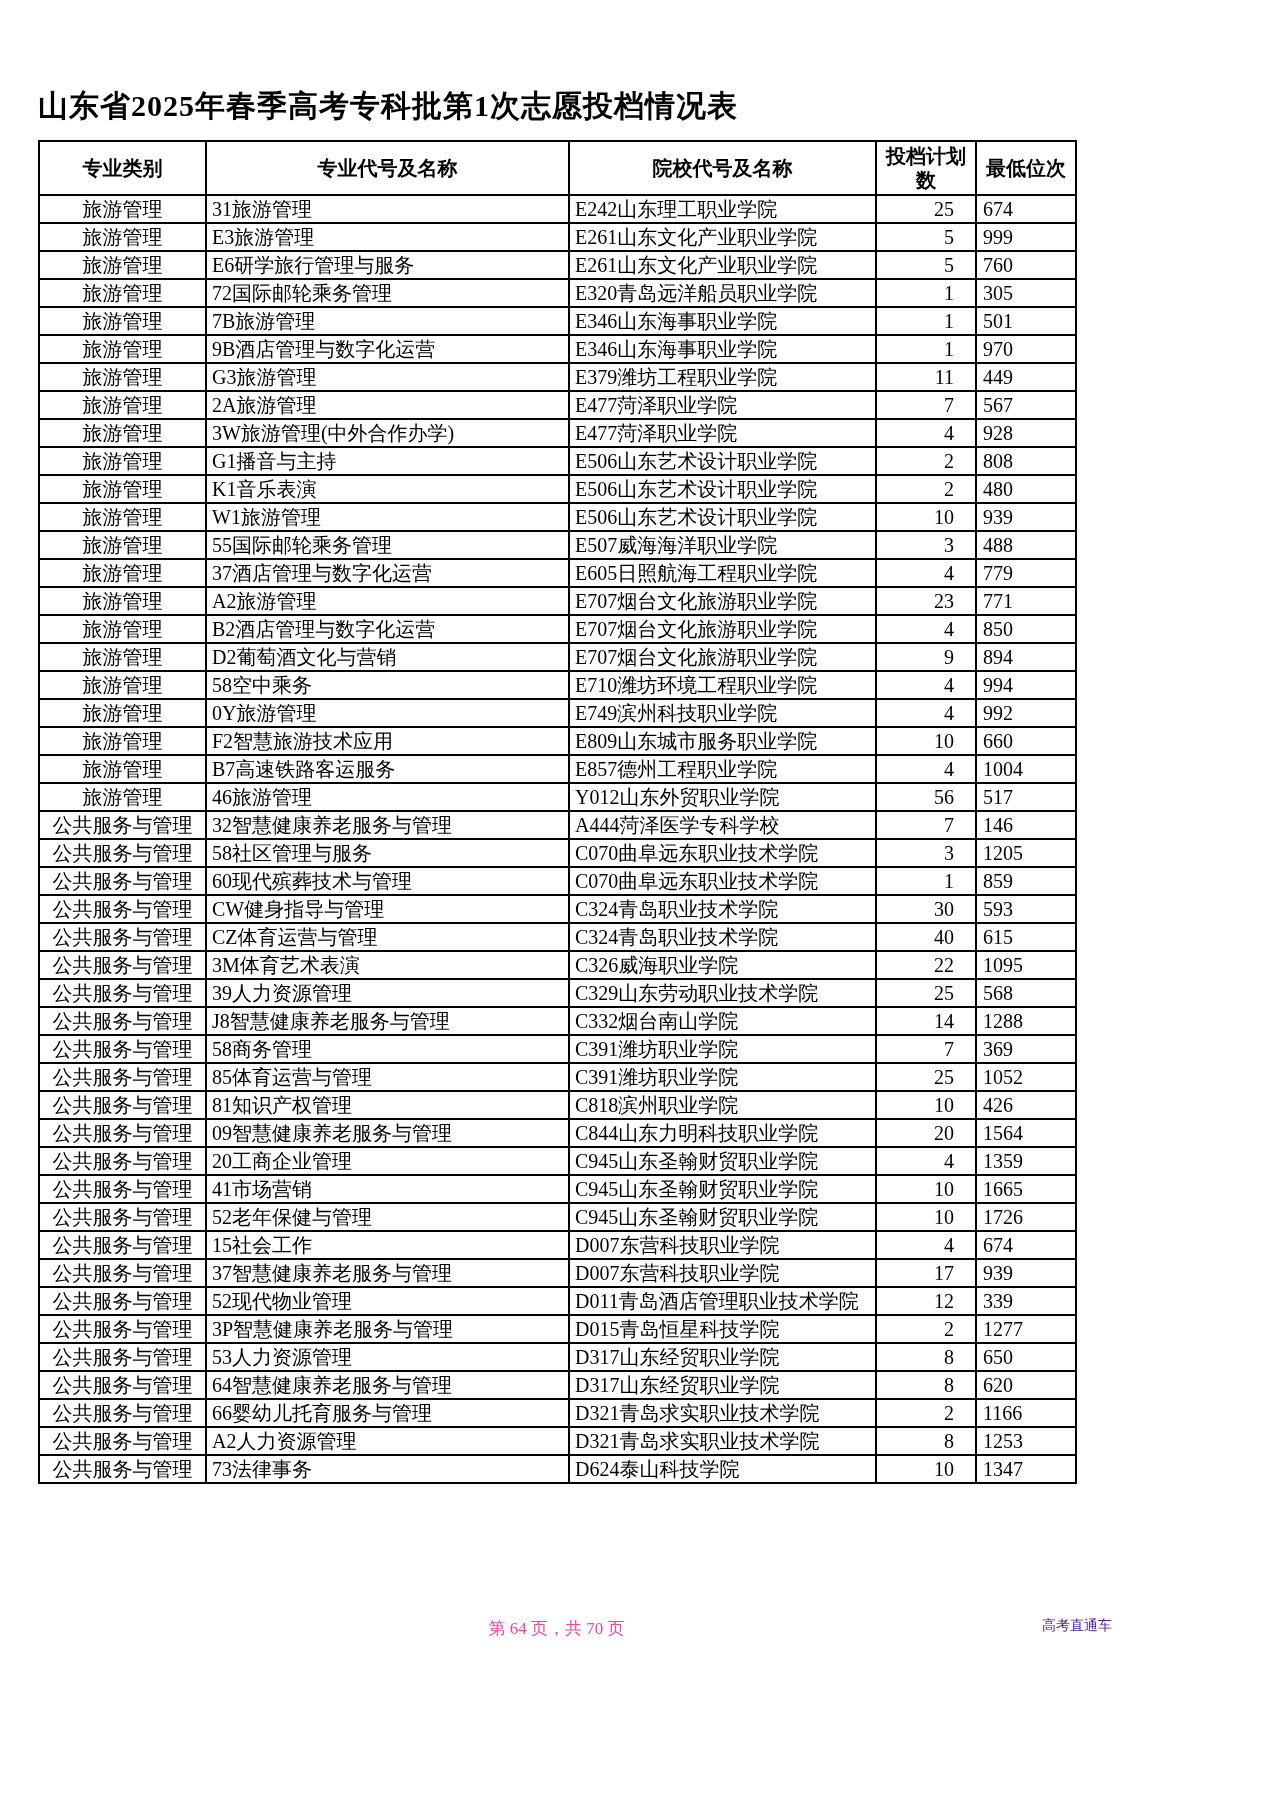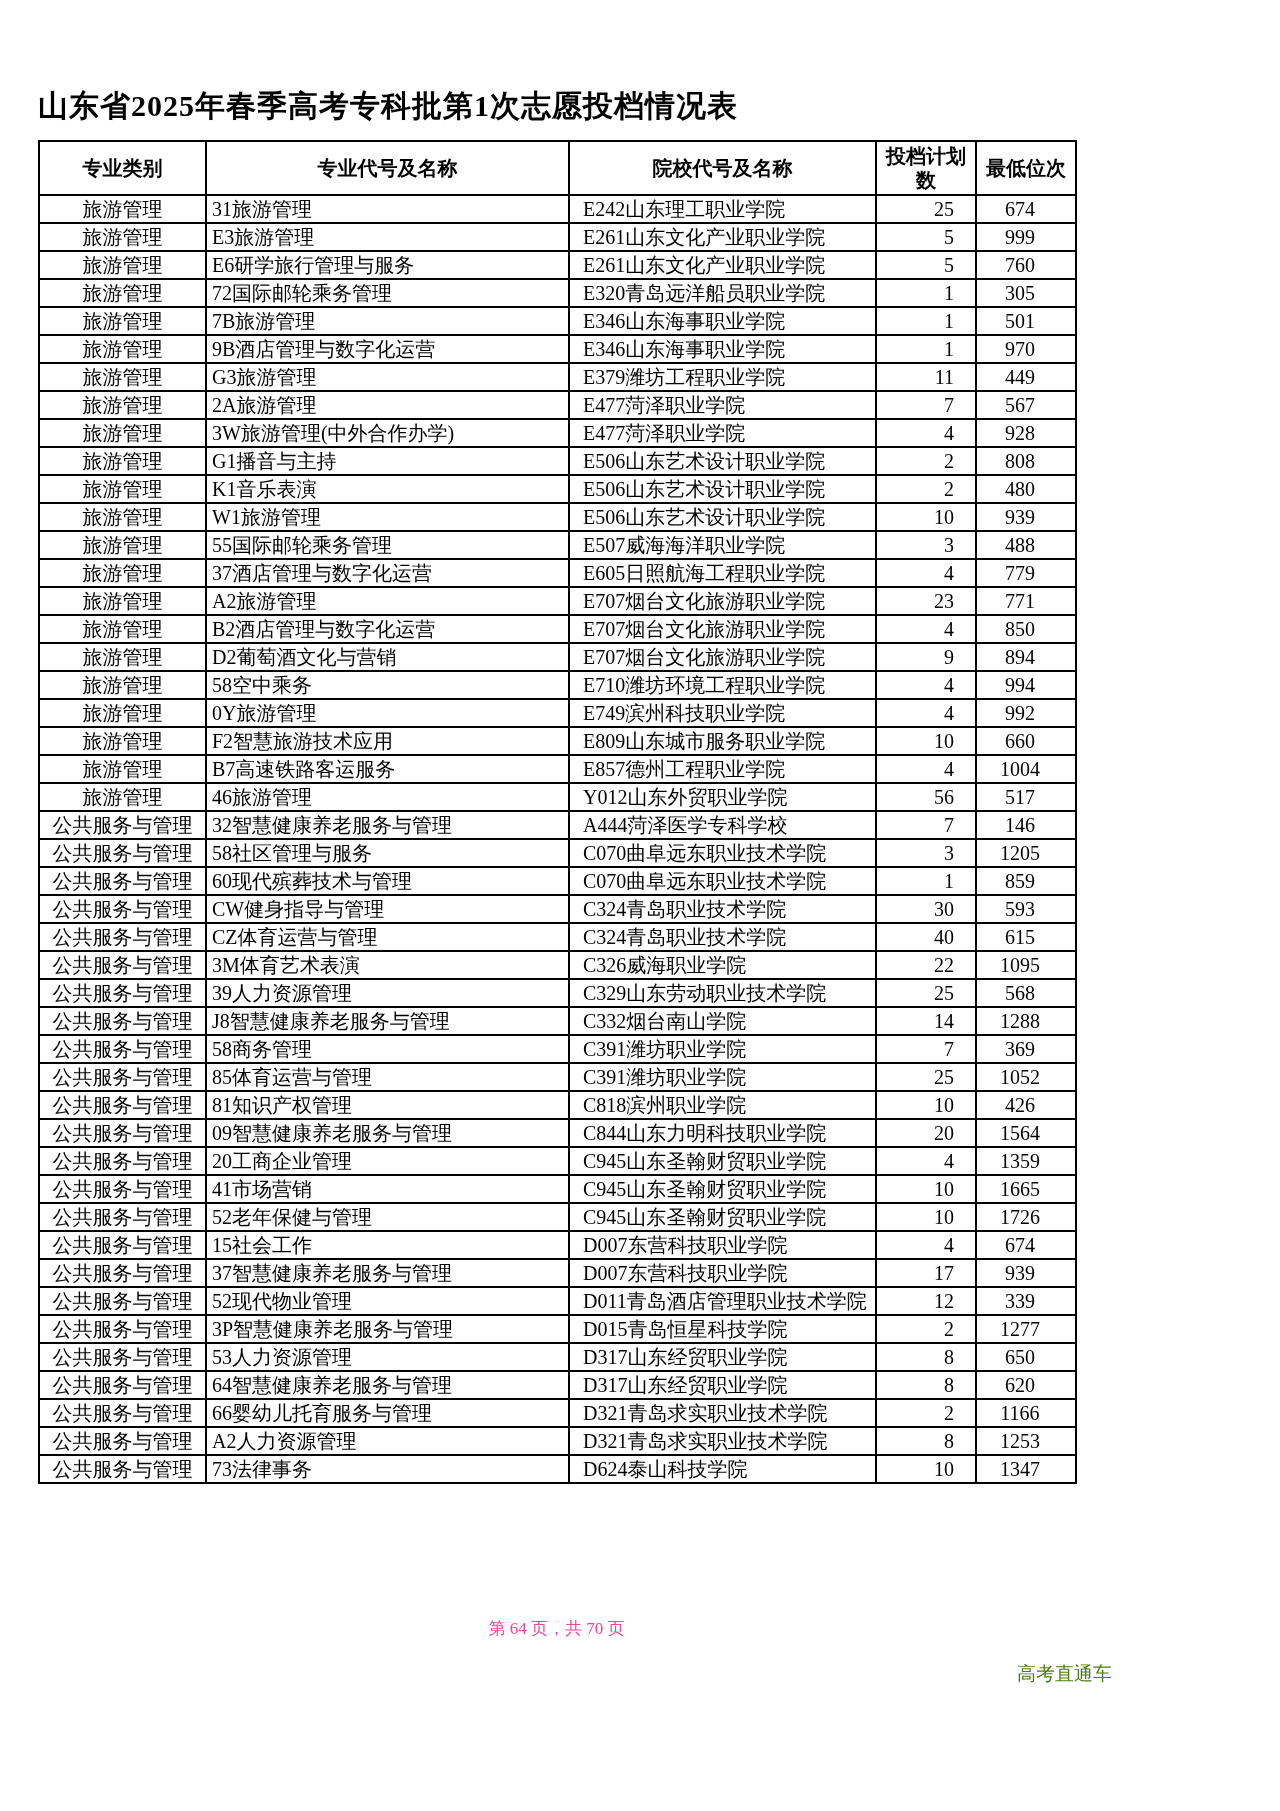--- a/index.html
+++ b/index.html
@@ -44,44 +44,43 @@
   .data-table td {
     height: 26px;
     line-height: 26px;
     padding: 0 6px;
     white-space: nowrap;
     overflow: hidden;
     vertical-align: middle;
   }
   td.c0 { text-align: center; padding: 0 6px; }
   td.c1 { text-align: left; padding-left: 5px; }
-  td.c2 { text-align: left; padding-left: 13px; }
+  td.c2 { text-align: left; padding-left: 5px; }
   td.c3 { text-align: right; padding-right: 21px; }
-  td.c4 { text-align: center; padding-right: 18px; }
+  td.c4 { text-align: left; padding-right: 18px; }
   col.col0 { width: 167px; }
   col.col1 { width: 363px; }
   col.col2 { width: 307px; }
   col.col3 { width: 100px; }
   col.col4 { width: 100px; }
   .footer {
     position: absolute;
     top: 1531px;
     left: 38px;
     width: 1037px;
     text-align: center;
     font-size: 17px;
     color: #ec4899;
   }
   .watermark {
     position: absolute;
     top: 1531px;
     right: 168px;
-    font-size: 19px;
-    color: #4d7c0f;
-    margin-top: 44px;
+    font-size: 14px;
+    color: #4c1d95;
   }
 </style>
 </head>
 <body>
 
 <div class="page">
 
   <h1 class="title">山东省2025年春季高考专科批第1次志愿投档情况表</h1>
 
   <table class="data-table">

